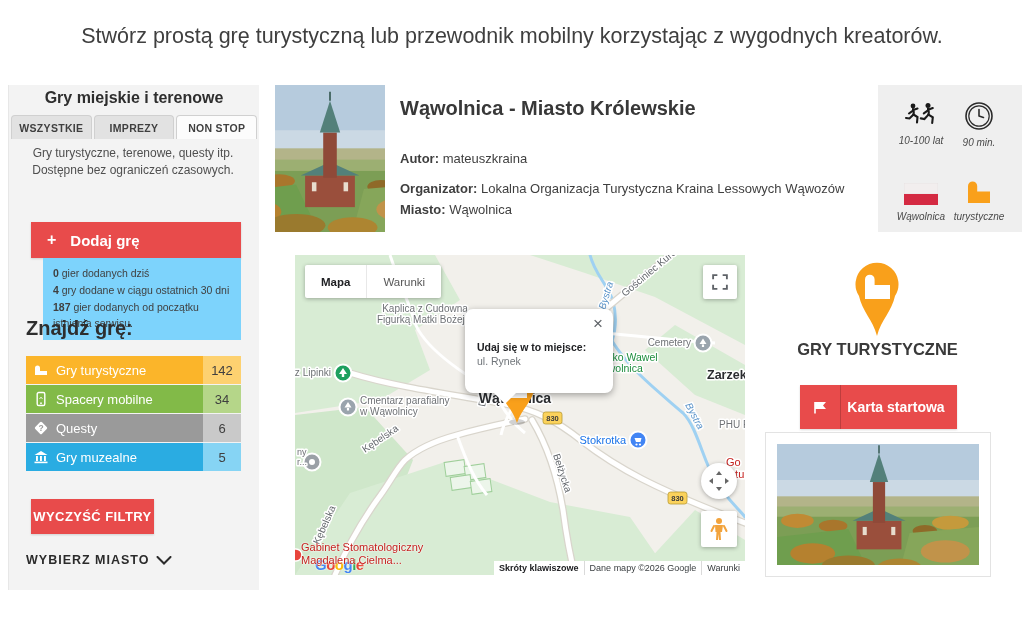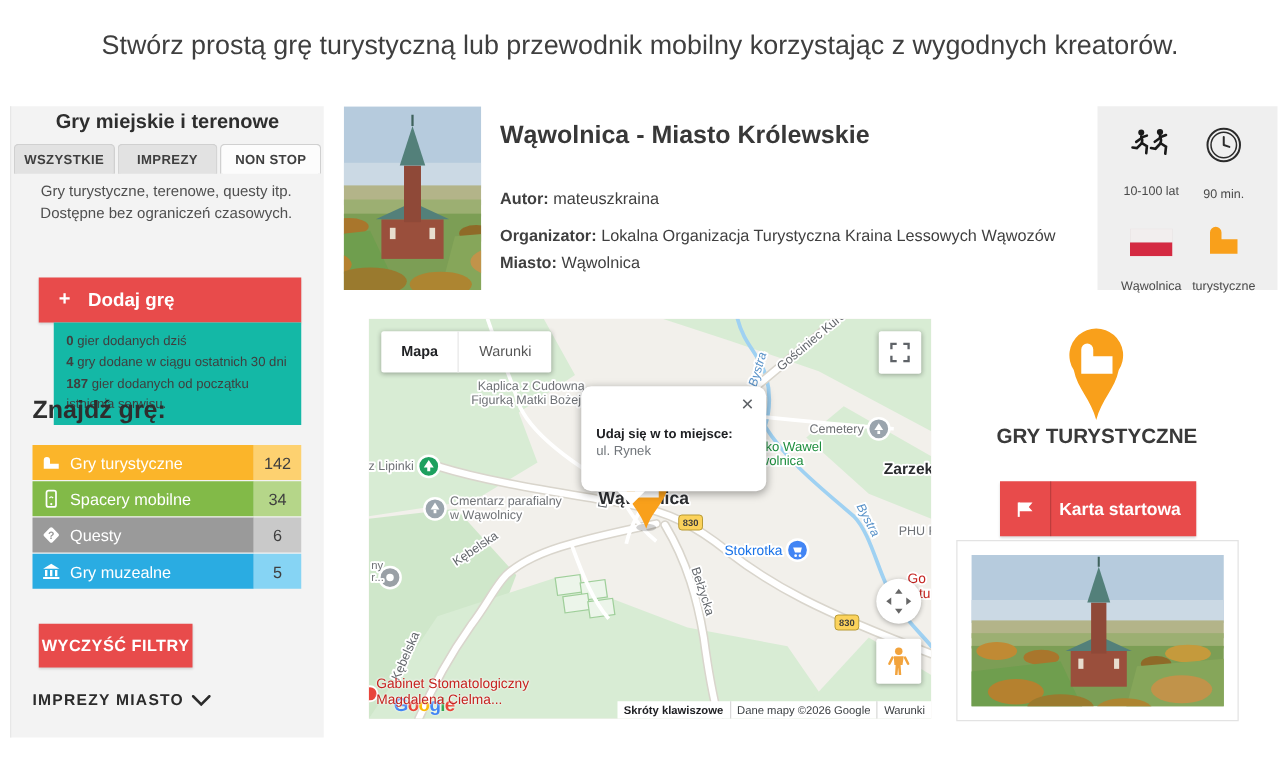--- a/index.html
+++ b/index.html
@@ -16,21 +16,21 @@
   .tabs{left:2px;top:30px;width:246px;height:24px;display:flex;gap:2px;}
   .tab{flex:1;display:flex;align-items:center;justify-content:center;font-size:10.5px;font-weight:bold;
        color:#3f3f3f;background:#e2e2e2;border:1px solid #d0d0d0;border-bottom:none;
        border-radius:4px 4px 0 0;letter-spacing:.3px;cursor:pointer;text-align:right;}
   .tab.active{background:#fcfcfc;}
   .sb-desc{left:10px;top:60px;width:228px;text-align:center;font-size:12px;line-height:1.4;color:#4f4f4f;}
   .btn-red{background:#e84b4b;color:#fff;font-weight:bold;display:flex;align-items:center;
            box-shadow:0 1px 2px rgba(0,0,0,.15);cursor:pointer;}
   .btn-add{left:22px;top:137px;width:210px;height:36px;font-size:15px;}
   .btn-add .plus{margin:0 14px 0 16px;font-size:16px;}
-  .stats{left:34px;top:173px;width:198px;background:#14b8a6;padding:7px 10px 8px;box-sizing:border-box;
+  .stats{left:34px;top:173px;width:198px;background:#7dd3fc;padding:7px 10px 8px;box-sizing:border-box;
          font-size:10.5px;line-height:1.6;color:#3f3f3f;}
   .stats b{font-weight:bold;}
   .find-heading{left:17px;top:232px;font-size:20px;font-weight:bold;color:#2e2e2e;}
   .cats{left:17px;top:271px;width:215px;}
   .cat-row{display:flex;height:28px;margin-bottom:1px;cursor:pointer;}
   .cat-main{flex:1;display:flex;align-items:center;color:#fff;font-size:13px;}
   .cat-main .cicon{width:30px;display:flex;justify-content:center;}
   .cat-count{width:38px;display:flex;align-items:center;justify-content:center;font-size:13px;color:#3f3f3f;}
   .c-orange .cat-main{background:#fbb52a;} .c-orange .cat-count{background:#fdd170;}
   .c-green  .cat-main{background:#82ba48;} .c-green  .cat-count{background:#b5d689;}
@@ -41,21 +41,21 @@
                letter-spacing:1px;color:#2b2b2b;cursor:pointer;}
 
   
   .card{left:275px;top:85px;width:747px;height:147px;background:#fff;}
   .card-photo{left:0;top:0;width:110px;height:147px;overflow:hidden;}
   .card-title{left:125px;top:12px;font-size:20px;font-weight:bold;color:#383838;}
   .card-line{left:125px;font-size:13px;color:#3f3f3f;}
   .card-line b{font-weight:bold;}
   .meta-panel{left:603px;top:0;width:144px;height:147px;background:#efefef;}
   .meta-item{position:absolute;width:62px;text-align:center;}
-  .meta-label{font-size:10px;color:#4a4a4a;margin-top:14px;}
+  .meta-label{font-size:10px;color:#4a4a4a;margin-top:2px;font-style:italic;}
 
   
   .map{left:295px;top:255px;width:450px;height:320px;background:#f2f0eb;overflow:hidden;}
   .map svg text{font-family:"Liberation Sans",sans-serif;}
   .map-type{left:10px;top:10px;height:33px;background:#fff;box-shadow:0 1px 4px rgba(0,0,0,.3);
             display:flex;border-radius:2px;}
   .map-type .mt{padding:0 16px;display:flex;align-items:center;font-size:11.5px;cursor:pointer;}
   .mt-map{font-weight:bold;color:#202124;}
   .mt-sat{color:#565656;border-left:1px solid #e8e8e8;}
   .ctl{background:#fff;box-shadow:0 1px 4px rgba(0,0,0,.3);border-radius:2px;cursor:pointer;
@@ -170,21 +170,21 @@
           </span>
           <span>Gry muzealne</span>
         </div>
         <div class="cat-count">5</div>
       </div>
     </div>
 
     <div class="abs btn-red btn-clear">WYCZYŚĆ FILTRY</div>
 
     <div class="abs city-select">
-      <span>IMPREZY MIASTO</span>
+      <span>WYBIERZ MIASTO</span>
       <svg width="16" height="9" viewBox="0 0 16 9">
           <polyline points="1.5,1 8,7.5 14.5,1" fill="none" stroke="#2b2b2b" stroke-width="2" stroke-linecap="round"></polyline>
         </svg>
     </div>
   </div>
 
   <div class="abs card">
     <div class="abs card-photo">
       <svg width="110" height="147" viewBox="0 0 200 130" preserveAspectRatio="xMidYMid slice">
         <rect width="200" height="58" fill="#b6cbdd"></rect>

